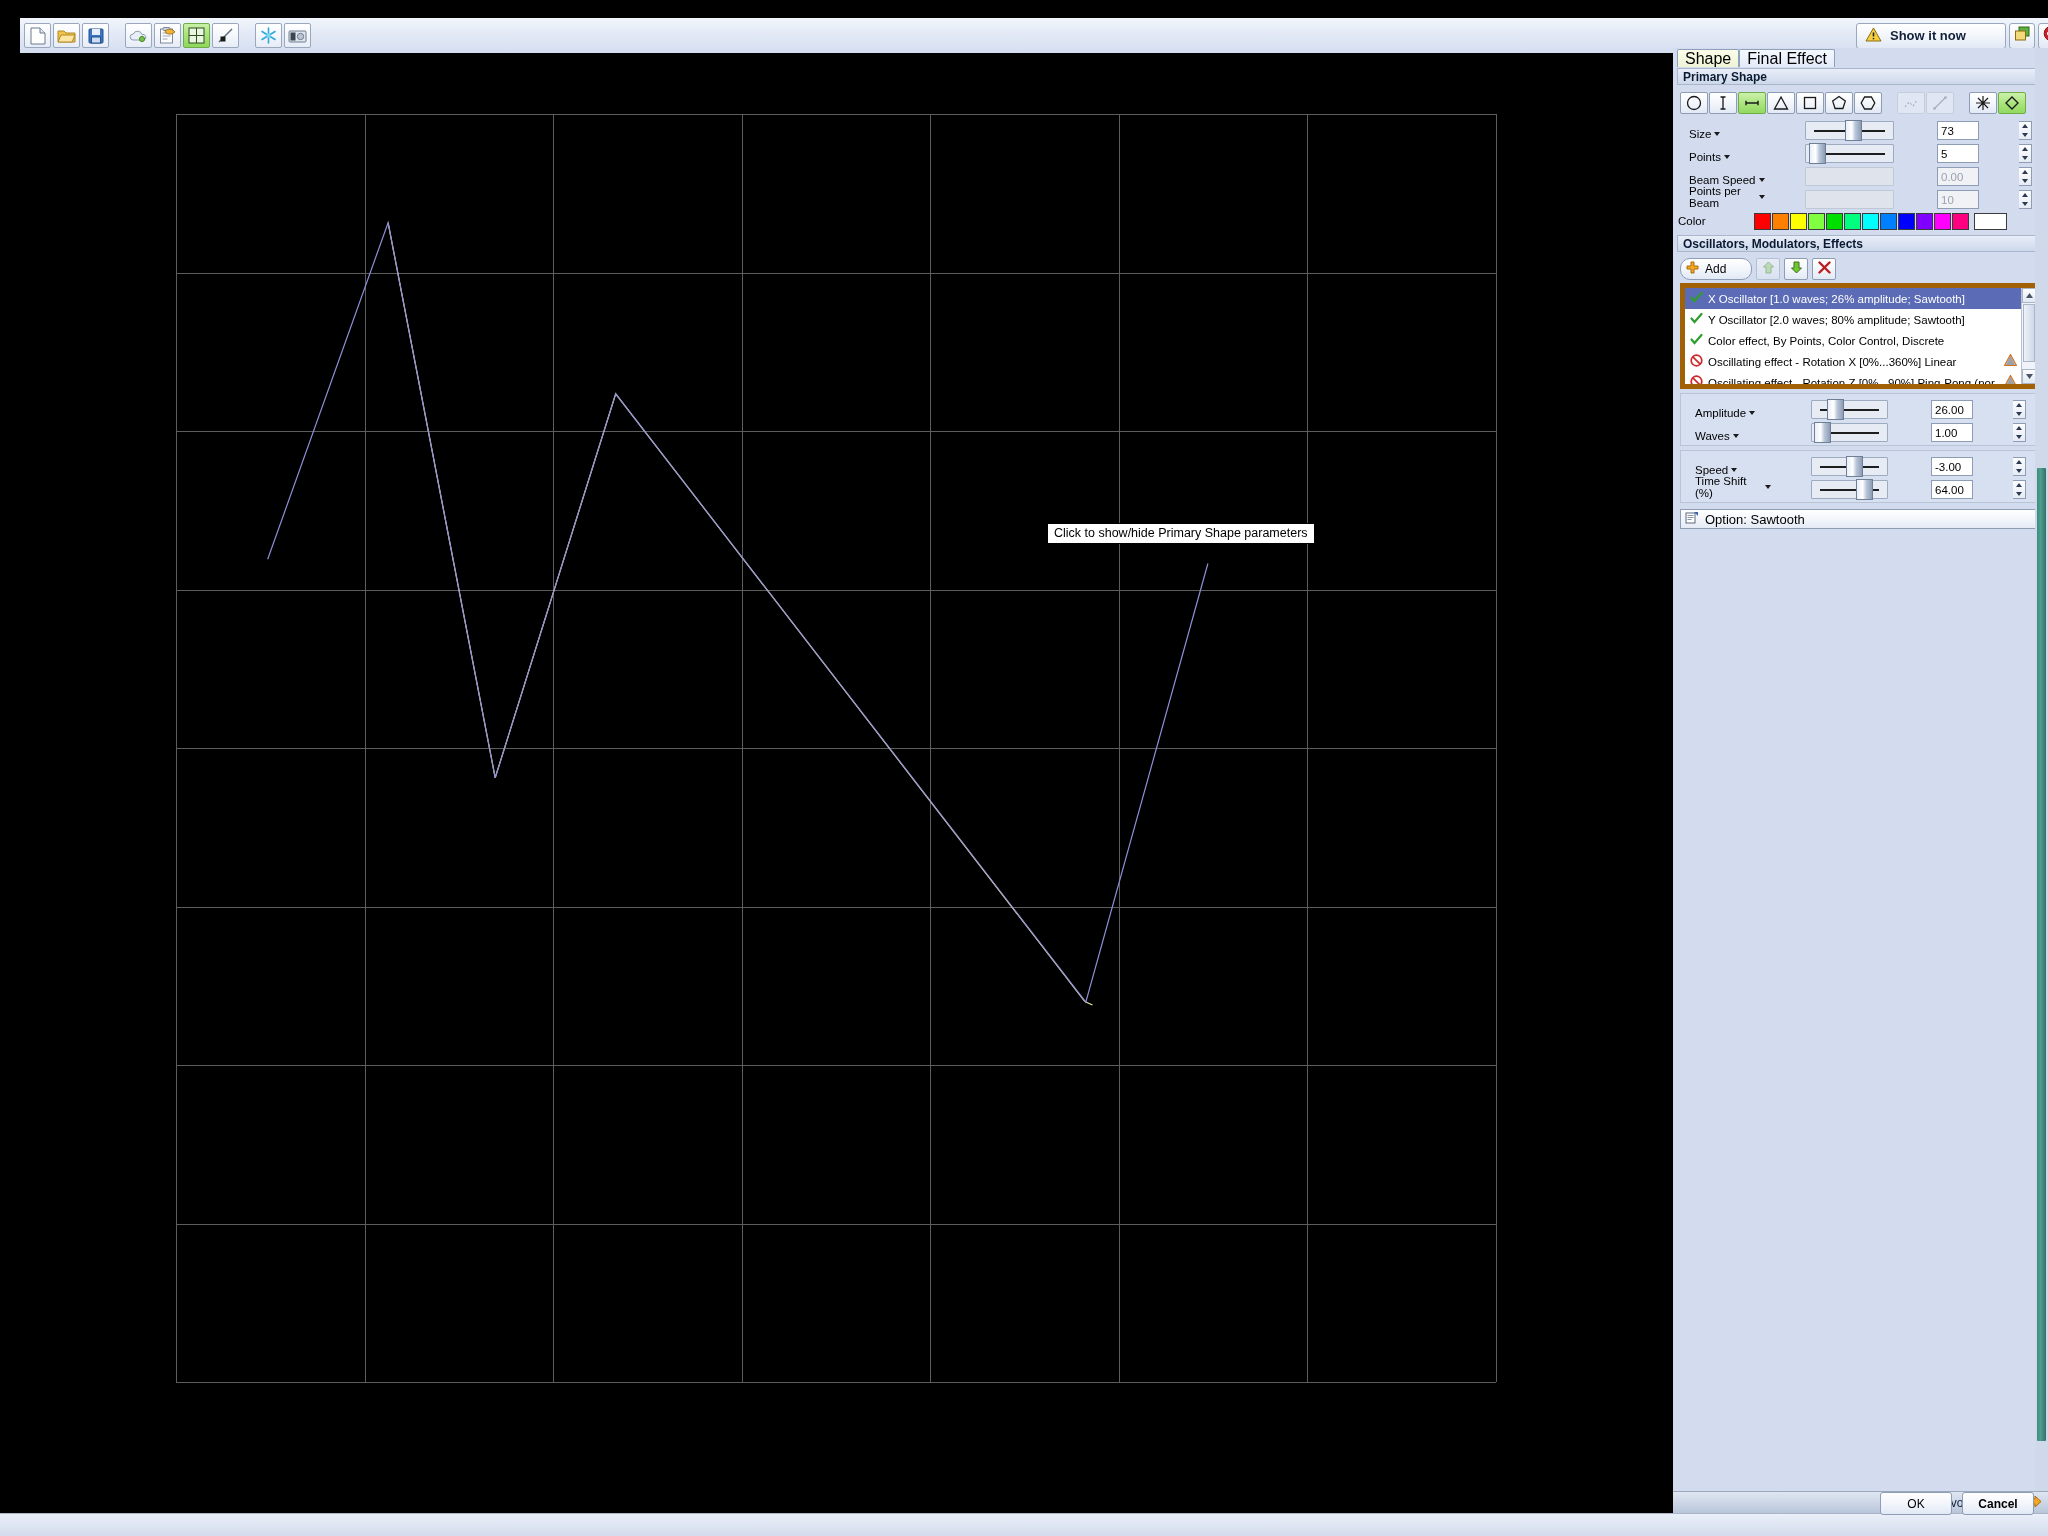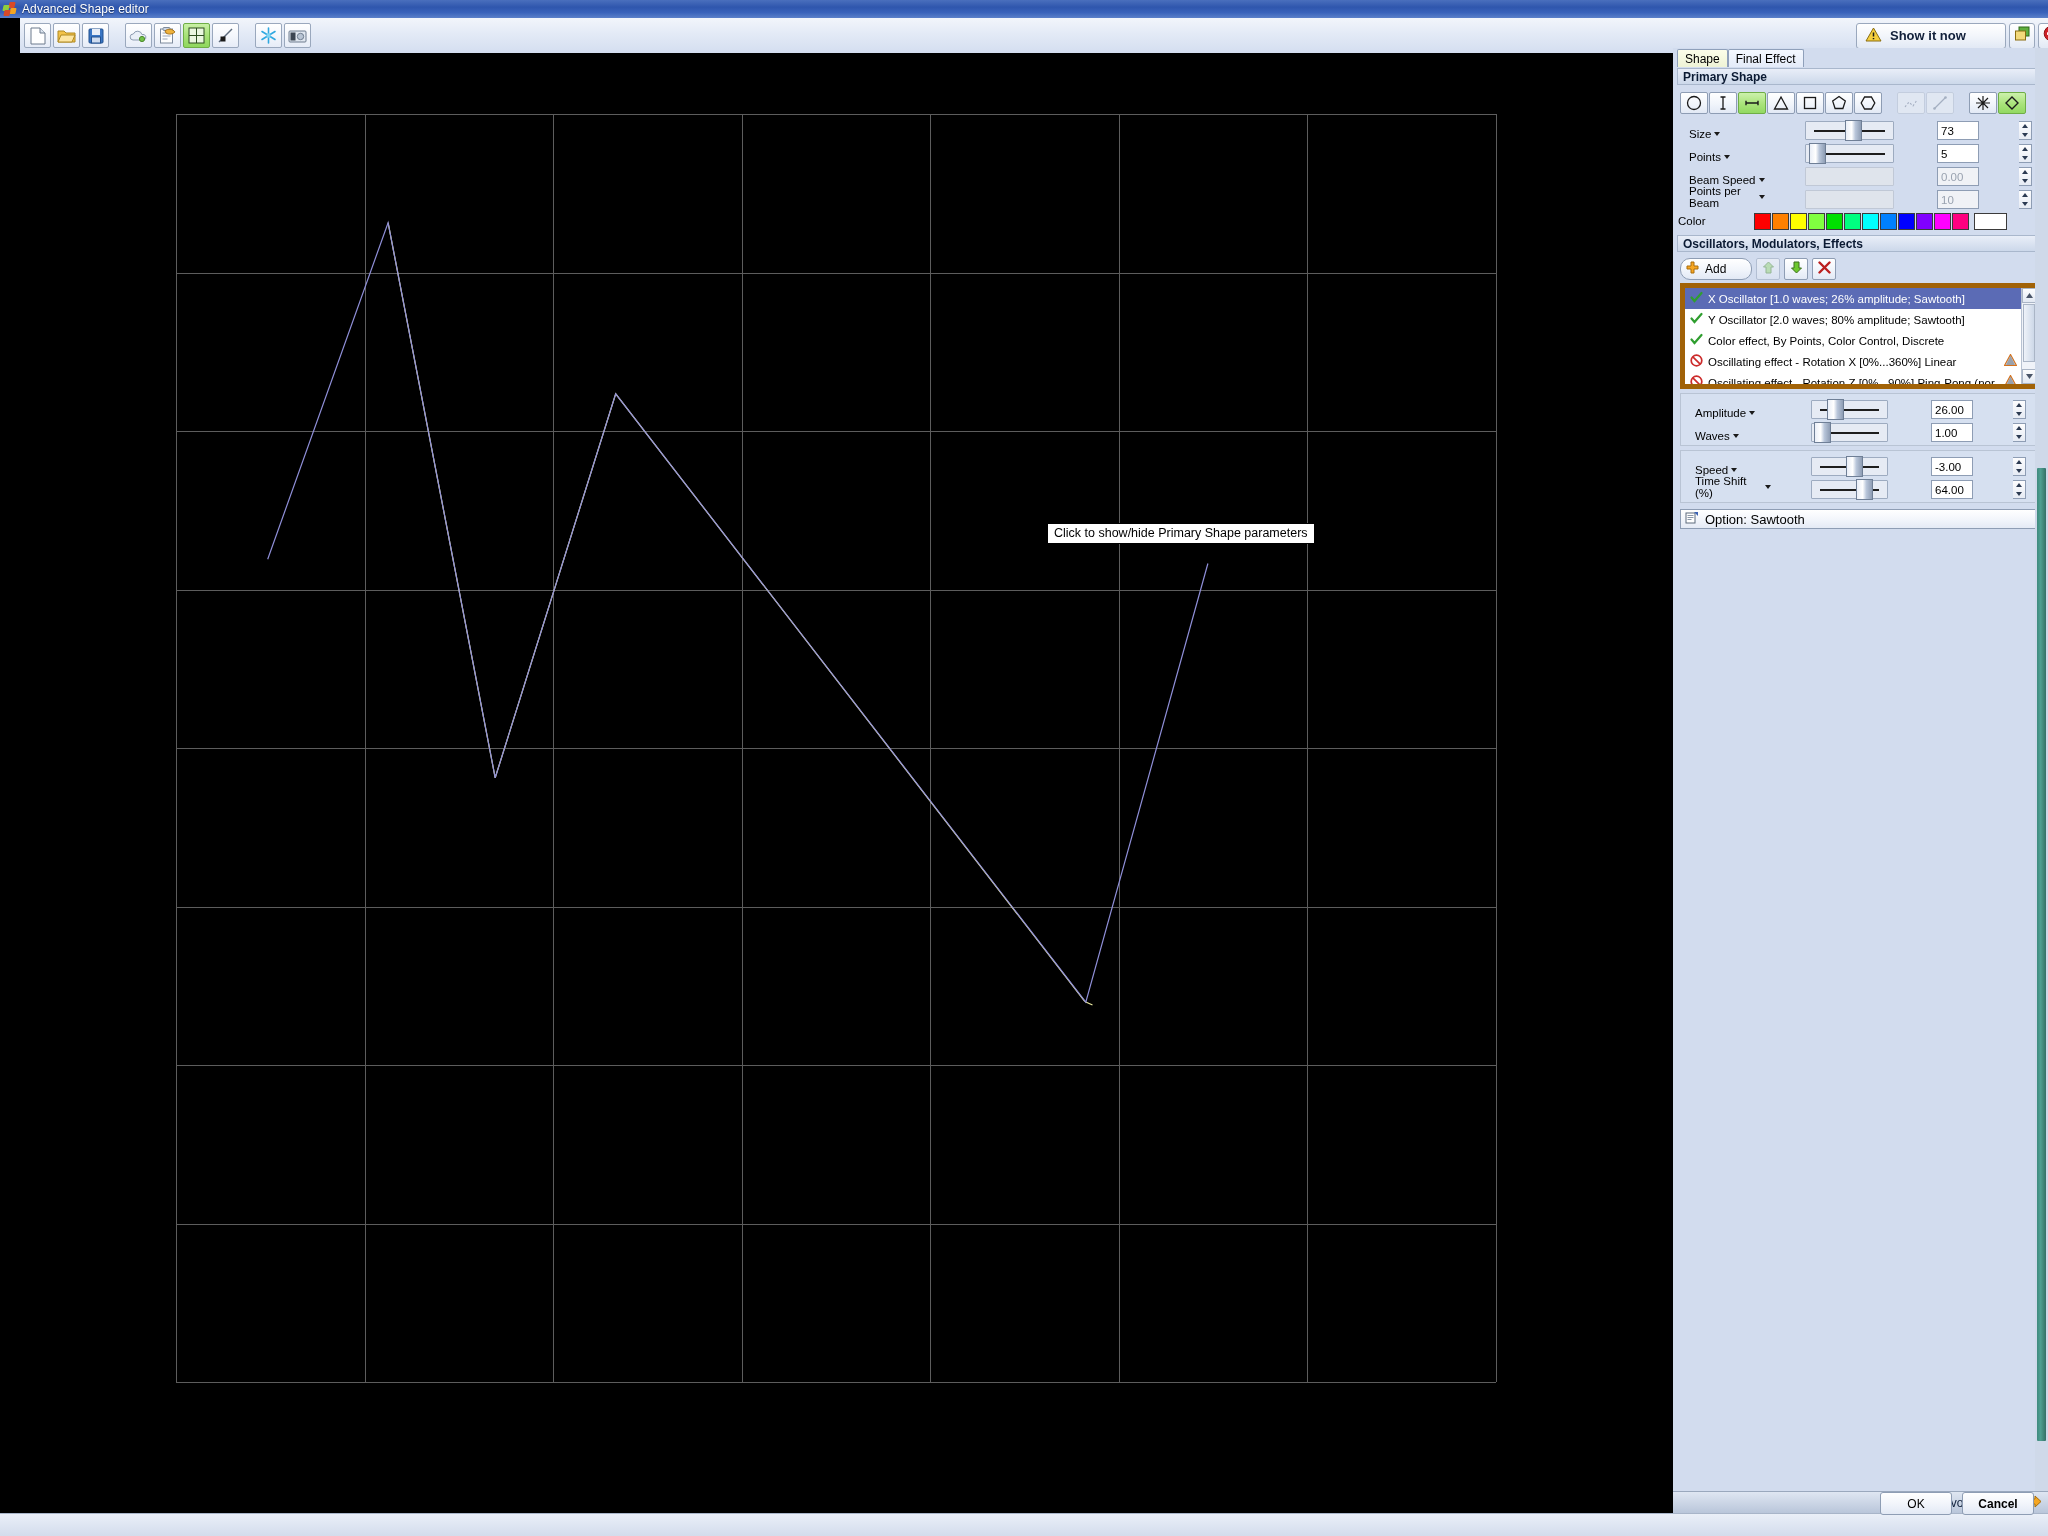--- a/index.html
+++ b/index.html
@@ -75,21 +75,21 @@
     padding:2px 6px 3px; font-size:12.5px; color:#000; white-space:nowrap;
   }
 
   
   .panel {
     position:absolute; left:1673px; top:48px; width:375px; height:1443px;
     background:#d2dcee;
   }
   .tabs { height:19px; display:flex; align-items:flex-end; padding-left:4px; gap:0; background:#d2dcee; }
   .tab {
-    height:18px; padding:0 7px; font-size:12px; color:#000;
+    height:18px; padding:0 7px; font-size:16px; color:#000;
     border:1px solid #8fa0ba; border-bottom:none;
     display:flex; align-items:center;
     background: linear-gradient(180deg,#f4f8ff 0%, #e4ebf8 100%);
     border-radius:2px 2px 0 0;
   }
   .tab.active { background: linear-gradient(180deg,#fbfde9 0%, #eef3d6 100%); position:relative; z-index:2; }
 
   .sect-hdr {
     margin:1px 4px 0 4px; height:17px;
     background: linear-gradient(180deg,#e9eef8 0%, #ccd8ea 100%);
@@ -218,29 +218,20 @@
     font-size:12px; color:#000; display:flex; align-items:center; justify-content:center;
   }
   #ok-button { left:1880px; }
   #cancel-button { left:1962px;font-weight:bold; }
 </style>
 </head>
 <body>
 
 <div id="app">
 
-  <div class="titlebar">
-    <span class="title-logo">
-      <i></i>
-        <i></i>
-        <i></i>
-        <i></i>
-    </span>
-    <span class="title-text">Advanced Shape editor</span>
-  </div>
 
   <div class="toolbar">
     <div class="tgroup">
       <div class="tbtn">
         <svg width="16" height="18" viewBox="0 0 16 18">
             <path d="M1 1h9l5 5v11H1z" fill="#fff" stroke="#6d7b8d"></path>
             <path d="M10 1v5h5" fill="#dce5f0" stroke="#6d7b8d"></path>
           </svg>
       </div>
       <div class="tbtn">

